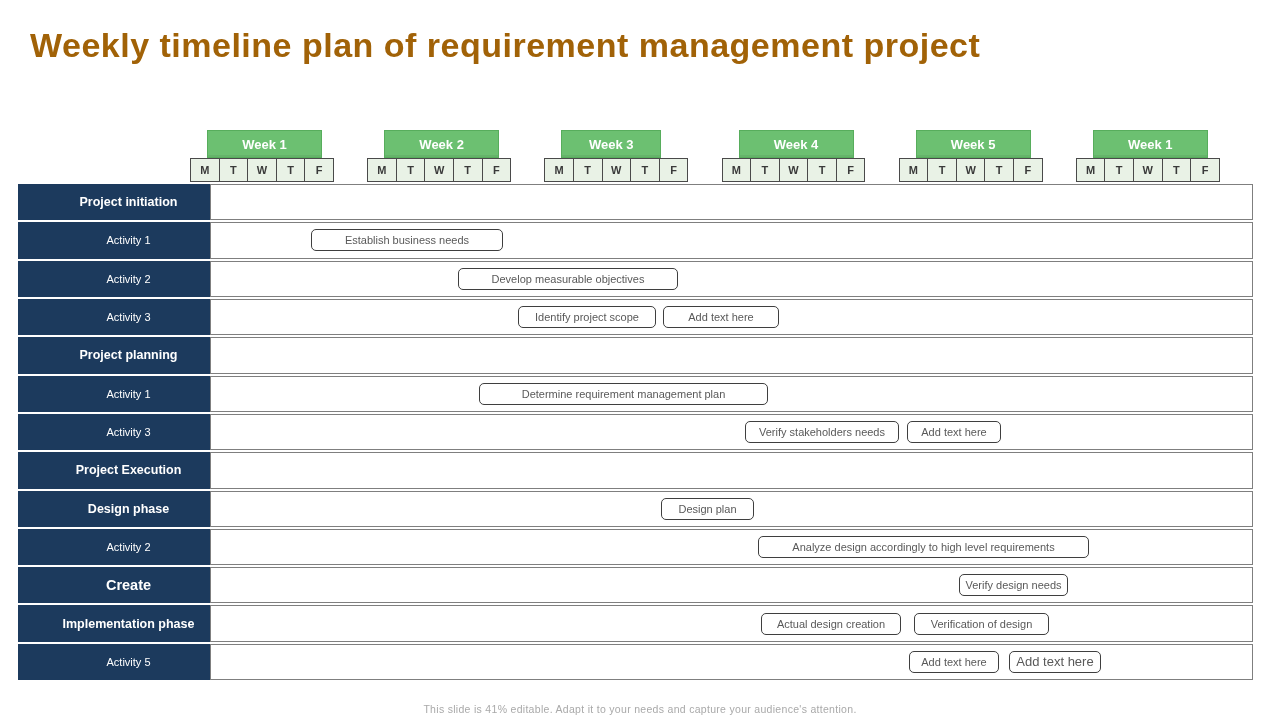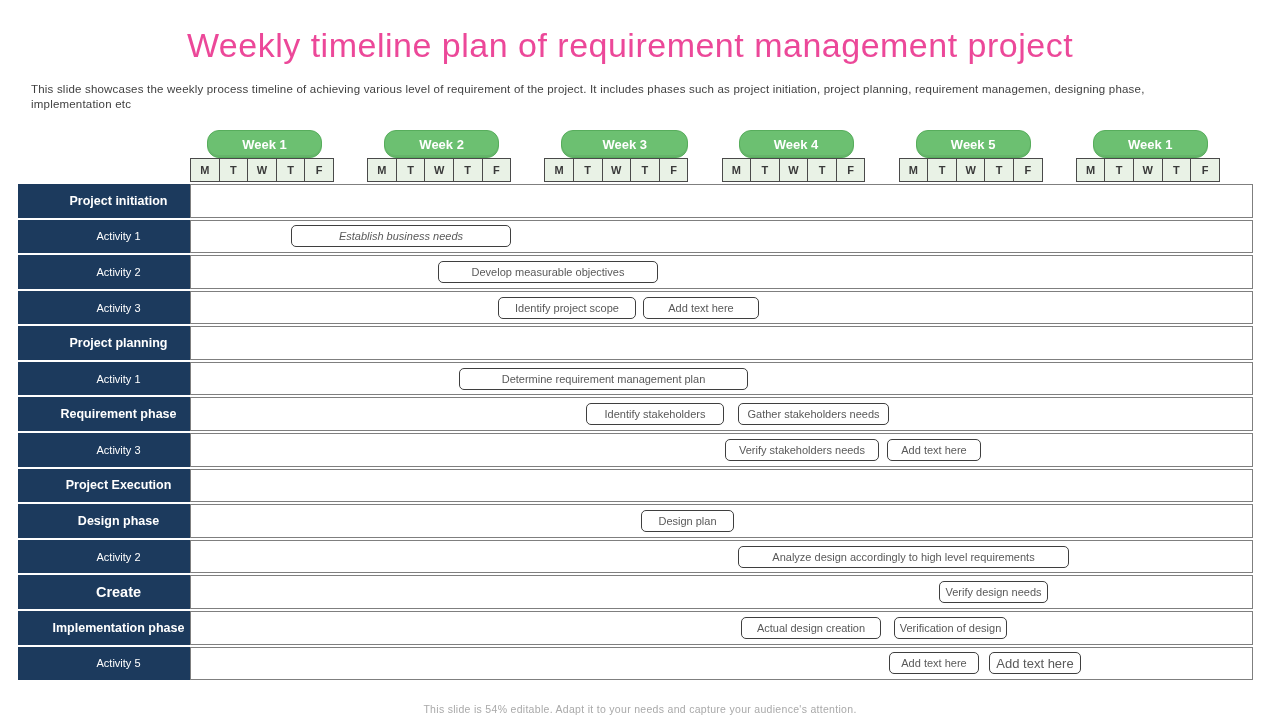--- a/index.html
+++ b/index.html
@@ -2,54 +2,54 @@
 <html><head>
 <meta charset="utf-8">
 <style>
   * { margin:0; padding:0; box-sizing:border-box; }
   html,body { width:1280px; height:720px; }
   body { font-family:"Liberation Sans", sans-serif; background:#ffffff; overflow:hidden; }
   .slide { position:relative; width:1280px; height:720px; background:#fff; }
 
   .title {
     position:absolute; left:30px; top:26px; width:1200px;
-    font-size:34px; font-weight:400; color:#ec4899; letter-spacing:0.5px;text-align:center;
+    font-size:34px; font-weight:700; color:#a16207; letter-spacing:0.5px;
   }
   .subtitle {
     position:absolute; left:31px; top:82px; width:1135px;
     font-size:11.5px; color:#404040; line-height:1.32; letter-spacing:0.2px;
   }
   .footer {
     position:absolute; left:0; top:703px; width:100%;
     text-align:center; font-size:10.5px; color:#a9a9a9; letter-spacing:0.3px;
   }
 
   .timeline { position:absolute; left:18px; top:130px; width:1235px; height:560px; }
 
   .week-header {
     position:absolute; top:0; height:28px;
-    background:#6cc071; border:1px solid #57ad5c; border-radius:12px;
+    background:#6cc071; border:1px solid #57ad5c; border-radius:0;
     display:flex; align-items:center; justify-content:center;
     color:#ffffff; font-weight:bold; font-size:13px;
     box-shadow: inset 0 -2px 0 rgba(0,0,0,0.06);
   }
   .day-row { position:absolute; top:28px; height:24px; display:flex; }
   .day-cell {
     width:29.6px; height:24px; margin-left:-1px;
     background:#e9f2e6; border:1px solid #4a4a4a;
     display:flex; align-items:center; justify-content:center;
     font-size:11px; font-weight:bold; color:#3a3a3a;
   }
   .day-cell:first-child { margin-left:0; }
 
   .rows { position:absolute; left:0; top:54px; width:1235px; height:496px;
           display:flex; flex-direction:column; gap:2px; }
   .grid-row { display:flex; flex:1; min-height:0; }
   .side-cell {
-    width:172px; background:#1c3a5d;
+    width:192px; background:#1c3a5d;
     display:flex; align-items:center; justify-content:center;
     color:#ffffff; text-align:right;padding-left:29px;
   }
   .side-cell.phase { font-weight:bold; font-size:12.5px; }
   .side-cell.activity { font-weight:400; font-size:11px; }
   .side-cell.lg { font-size:14.5px; }
   .row-body {
     position:relative; flex:1; background:#ffffff;
     border:1px solid #7f7f7f;
   }
@@ -59,41 +59,40 @@
     display:flex; align-items:center; justify-content:center;
     font-size:11px; color:#595959; white-space:nowrap; overflow:hidden;
   }
   .bar.lg { font-size:13px; }
 </style>
 </head>
 <body>
 
 <div class="slide">
   <div class="title">Weekly timeline plan of requirement management project</div>
-  <div class="subtitle">This slide showcases the weekly process timeline of achieving various level of requirement of the project. It includes phases such as project initiation, project planning, requirement managemen, designing phase, implementation etc</div>
 
   <div class="timeline">
     <div id="week-headers">
         <div class="week-header" style="left: 189px; width: 115px;">Week 1</div>
         <div class="day-row" style="left: 172px;">
           <div class="day-cell">M</div>
           <div class="day-cell">T</div>
           <div class="day-cell">W</div>
           <div class="day-cell">T</div>
           <div class="day-cell">F</div>
         </div>
         <div class="week-header" style="left: 366.167px; width: 115px;">Week 2</div>
         <div class="day-row" style="left: 349.167px;">
           <div class="day-cell">M</div>
           <div class="day-cell">T</div>
           <div class="day-cell">W</div>
           <div class="day-cell">T</div>
           <div class="day-cell">F</div>
         </div>
-        <div class="week-header" style="left: 543.333px; width: 127px;">Week 3</div>
+        <div class="week-header" style="left: 543.333px; width: 100px;">Week 3</div>
         <div class="day-row" style="left: 526.333px;">
           <div class="day-cell">M</div>
           <div class="day-cell">T</div>
           <div class="day-cell">W</div>
           <div class="day-cell">T</div>
           <div class="day-cell">F</div>
         </div>
         <div class="week-header" style="left: 720.5px; width: 115px;">Week 4</div>
         <div class="day-row" style="left: 703.5px;">
           <div class="day-cell">M</div>
@@ -120,21 +119,21 @@
         </div>
       </div>
     <div class="rows" id="rows">
         <div class="grid-row">
           <div class="side-cell phase">Project initiation</div>
           <div class="row-body"></div>
         </div>
         <div class="grid-row">
           <div class="side-cell activity">Activity 1</div>
           <div class="row-body">
-            <div class="bar" style="left: 100px; width: 220px; font-style: italic;">Establish business needs</div>
+            <div class="bar" style="left: 100px; width: 192px;">Establish business needs</div>
           </div>
         </div>
         <div class="grid-row">
           <div class="side-cell activity">Activity 2</div>
           <div class="row-body">
             <div class="bar" style="left: 247px; width: 220px;">Develop measurable objectives</div>
           </div>
         </div>
         <div class="grid-row">
           <div class="side-cell activity">Activity 3</div>
@@ -147,27 +146,20 @@
           <div class="side-cell phase">Project planning</div>
           <div class="row-body"></div>
         </div>
         <div class="grid-row">
           <div class="side-cell activity">Activity 1</div>
           <div class="row-body">
             <div class="bar" style="left: 268px; width: 289px; text-align: right;">Determine requirement management plan</div>
           </div>
         </div>
         <div class="grid-row">
-          <div class="side-cell phase">Requirement phase</div>
-          <div class="row-body">
-            <div class="bar" style="left: 395px; width: 138px;">Identify stakeholders</div>
-            <div class="bar" style="left: 547px; width: 151px;">Gather stakeholders needs</div>
-          </div>
-        </div>
-        <div class="grid-row">
           <div class="side-cell activity">Activity 3</div>
           <div class="row-body">
             <div class="bar" style="left: 534px; width: 154px;">Verify stakeholders needs</div>
             <div class="bar" style="left: 696px; width: 94px;">Add text here</div>
           </div>
         </div>
         <div class="grid-row">
           <div class="side-cell phase">Project Execution</div>
           <div class="row-body"></div>
         </div>
@@ -186,27 +178,27 @@
         <div class="grid-row">
           <div class="side-cell phase lg">Create</div>
           <div class="row-body">
             <div class="bar" style="left: 748px; width: 109px;">Verify design needs</div>
           </div>
         </div>
         <div class="grid-row">
           <div class="side-cell phase">Implementation phase</div>
           <div class="row-body">
             <div class="bar" style="left: 550px; width: 140px;">Actual design creation</div>
-            <div class="bar" style="left: 703px; width: 113px;">Verification of design</div>
+            <div class="bar" style="left: 703px; width: 135px;">Verification of design</div>
           </div>
         </div>
         <div class="grid-row">
           <div class="side-cell activity">Activity 5</div>
           <div class="row-body">
             <div class="bar" style="left: 698px; width: 90px;">Add text here</div>
             <div class="bar lg" style="left: 798px; width: 92px;">Add text here</div>
           </div>
         </div>
       </div>
   </div>
 
-  <div class="footer">This slide is 54% editable.  Adapt it to your needs and capture your audience's attention.</div>
+  <div class="footer">This slide is 41% editable.  Adapt it to your needs and capture your audience's attention.</div>
 </div>
 
 </body></html>

